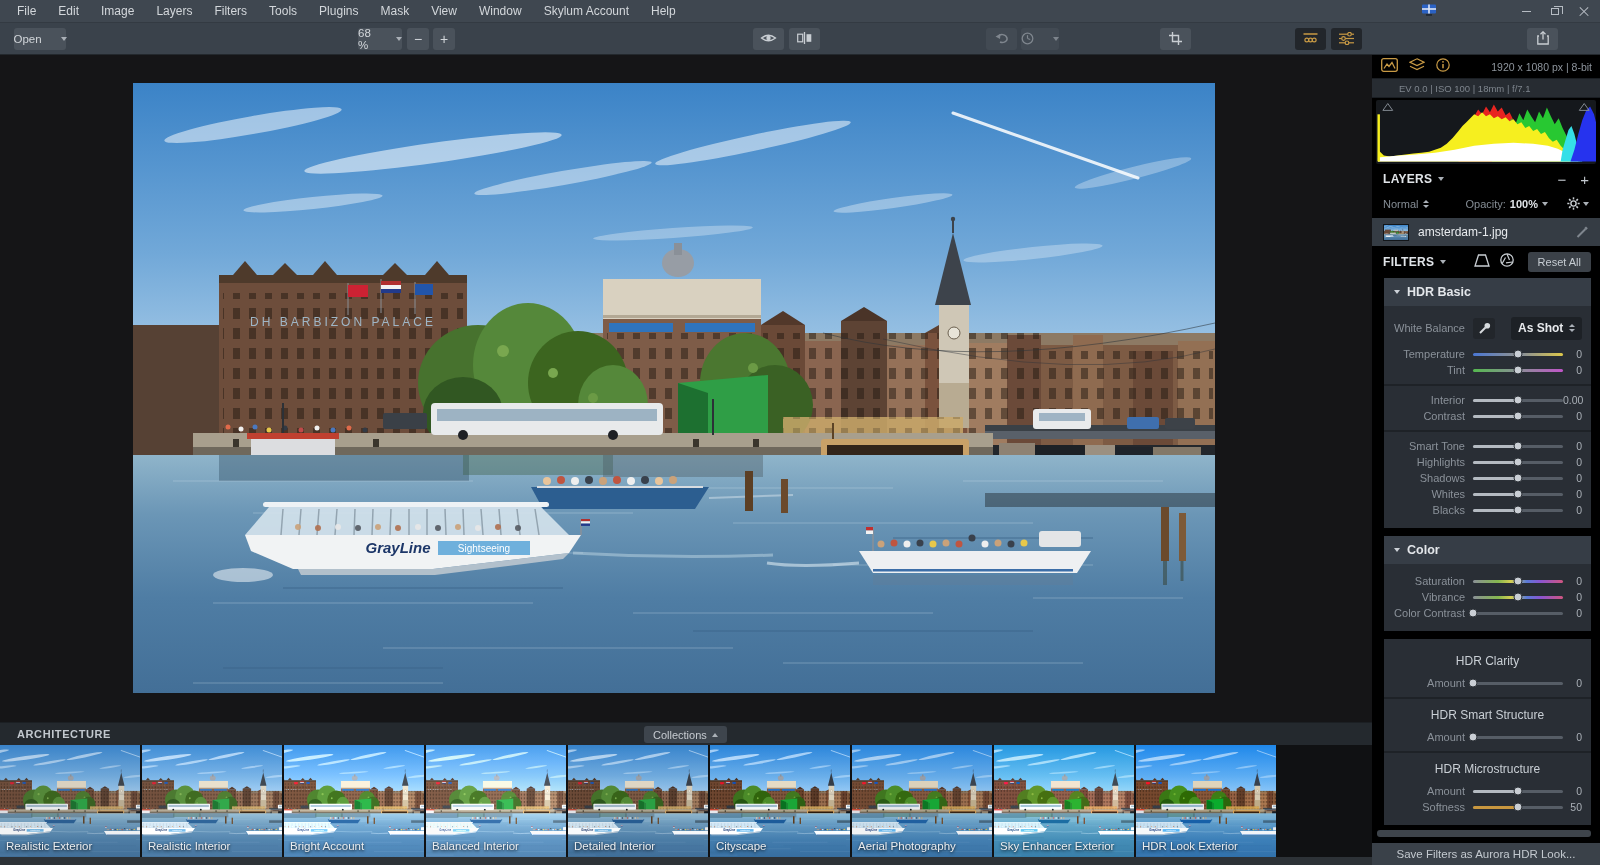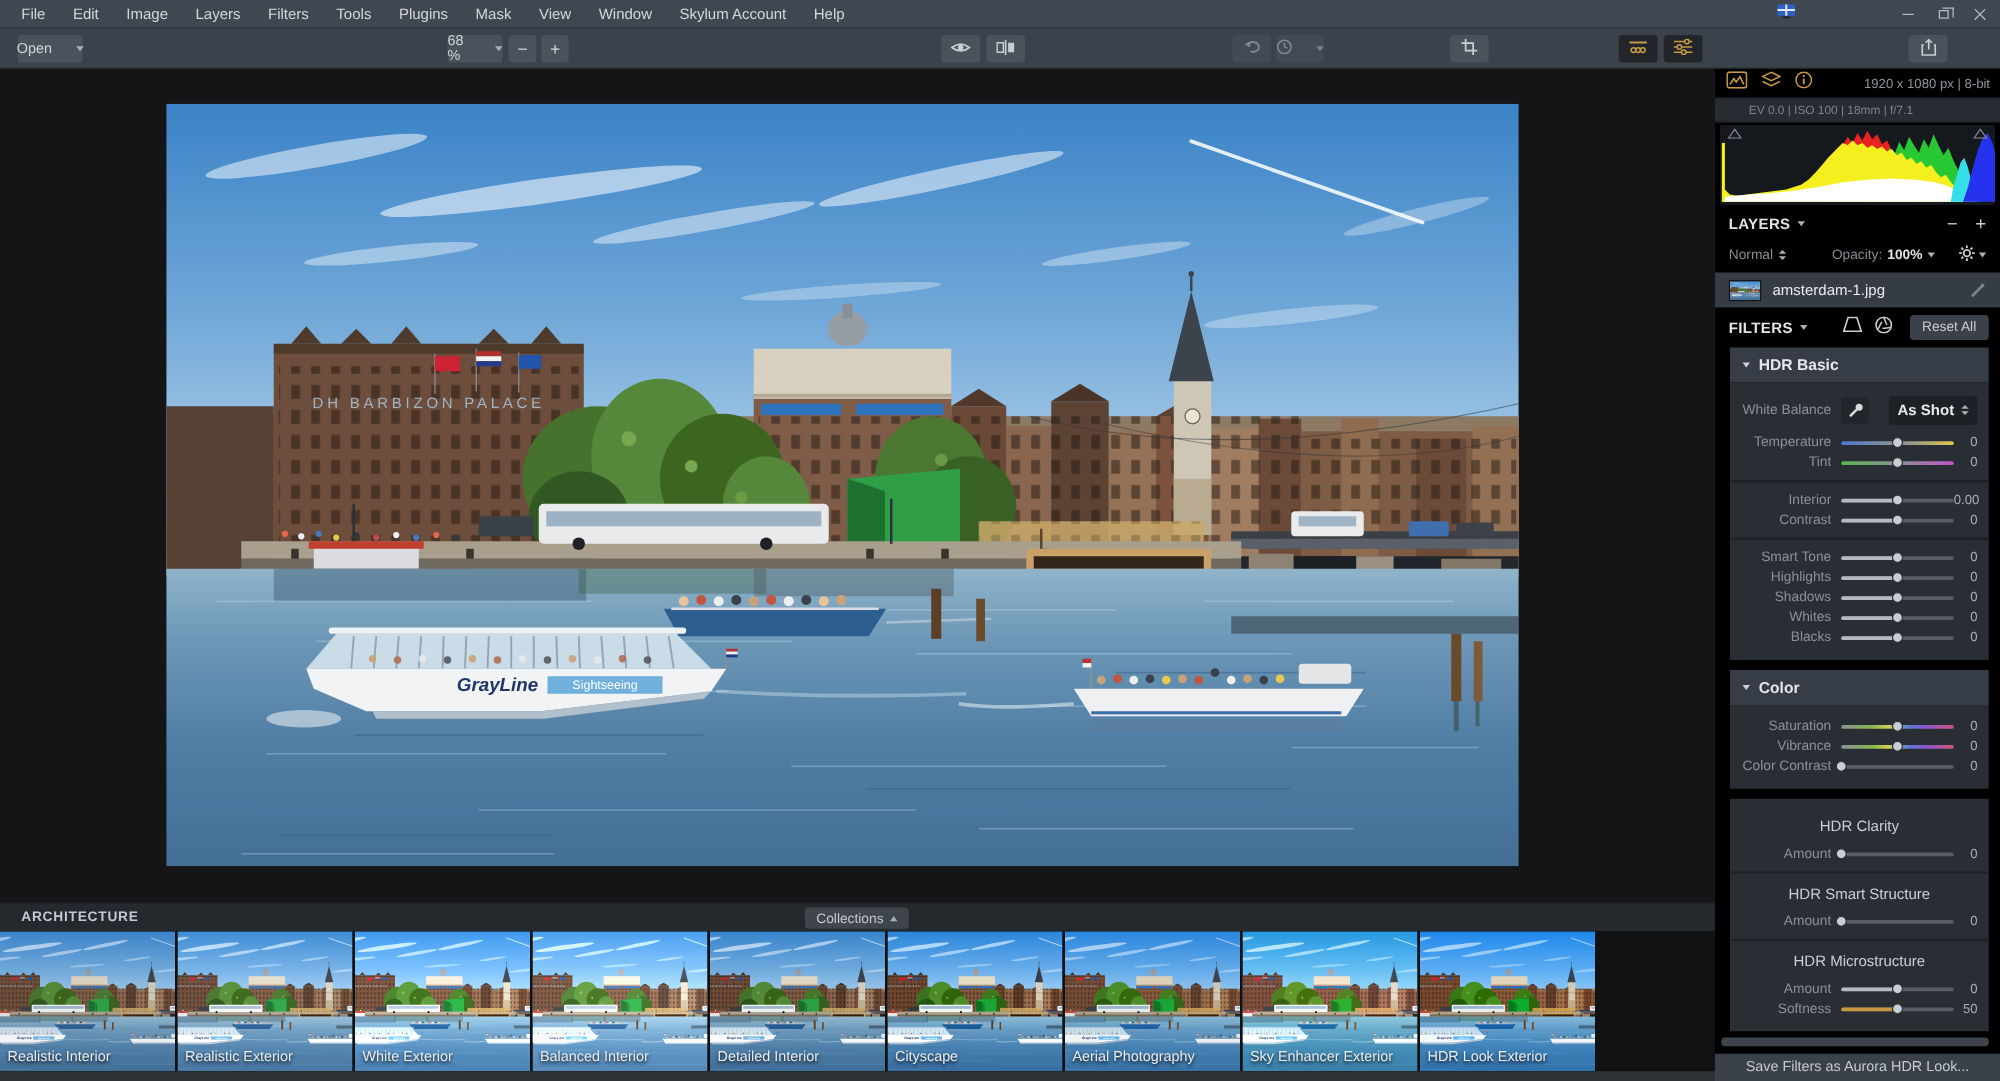--- a/index.html
+++ b/index.html
@@ -571,33 +571,33 @@
   <div class="collections-btn">
     <span>Collections</span>
     <span class="car-up"></span>
   </div>
 </div>
 <div id="presets-row">
     <div class="preset">
       <svg viewBox="0 0 1082 610" preserveAspectRatio="xMidYMid slice">
         <use href="#photo-art"></use>
       </svg>
-      <span class="preset-label">Realistic Interior</span>
+      <span class="preset-label">Realistic Exterior</span>
     </div>
     <div class="preset">
       <svg viewBox="0 0 1082 610" preserveAspectRatio="xMidYMid slice">
         <use href="#photo-art"></use>
       </svg>
-      <span class="preset-label">Realistic Exterior</span>
+      <span class="preset-label">Realistic Interior</span>
     </div>
     <div class="preset">
       <svg viewBox="0 0 1082 610" preserveAspectRatio="xMidYMid slice">
         <use href="#photo-art"></use>
       </svg>
-      <span class="preset-label">White Exterior</span>
+      <span class="preset-label">Bright Account</span>
     </div>
     <div class="preset">
       <svg viewBox="0 0 1082 610" preserveAspectRatio="xMidYMid slice">
         <use href="#photo-art"></use>
       </svg>
       <span class="preset-label">Balanced Interior</span>
     </div>
     <div class="preset">
       <svg viewBox="0 0 1082 610" preserveAspectRatio="xMidYMid slice">
         <use href="#photo-art"></use>

